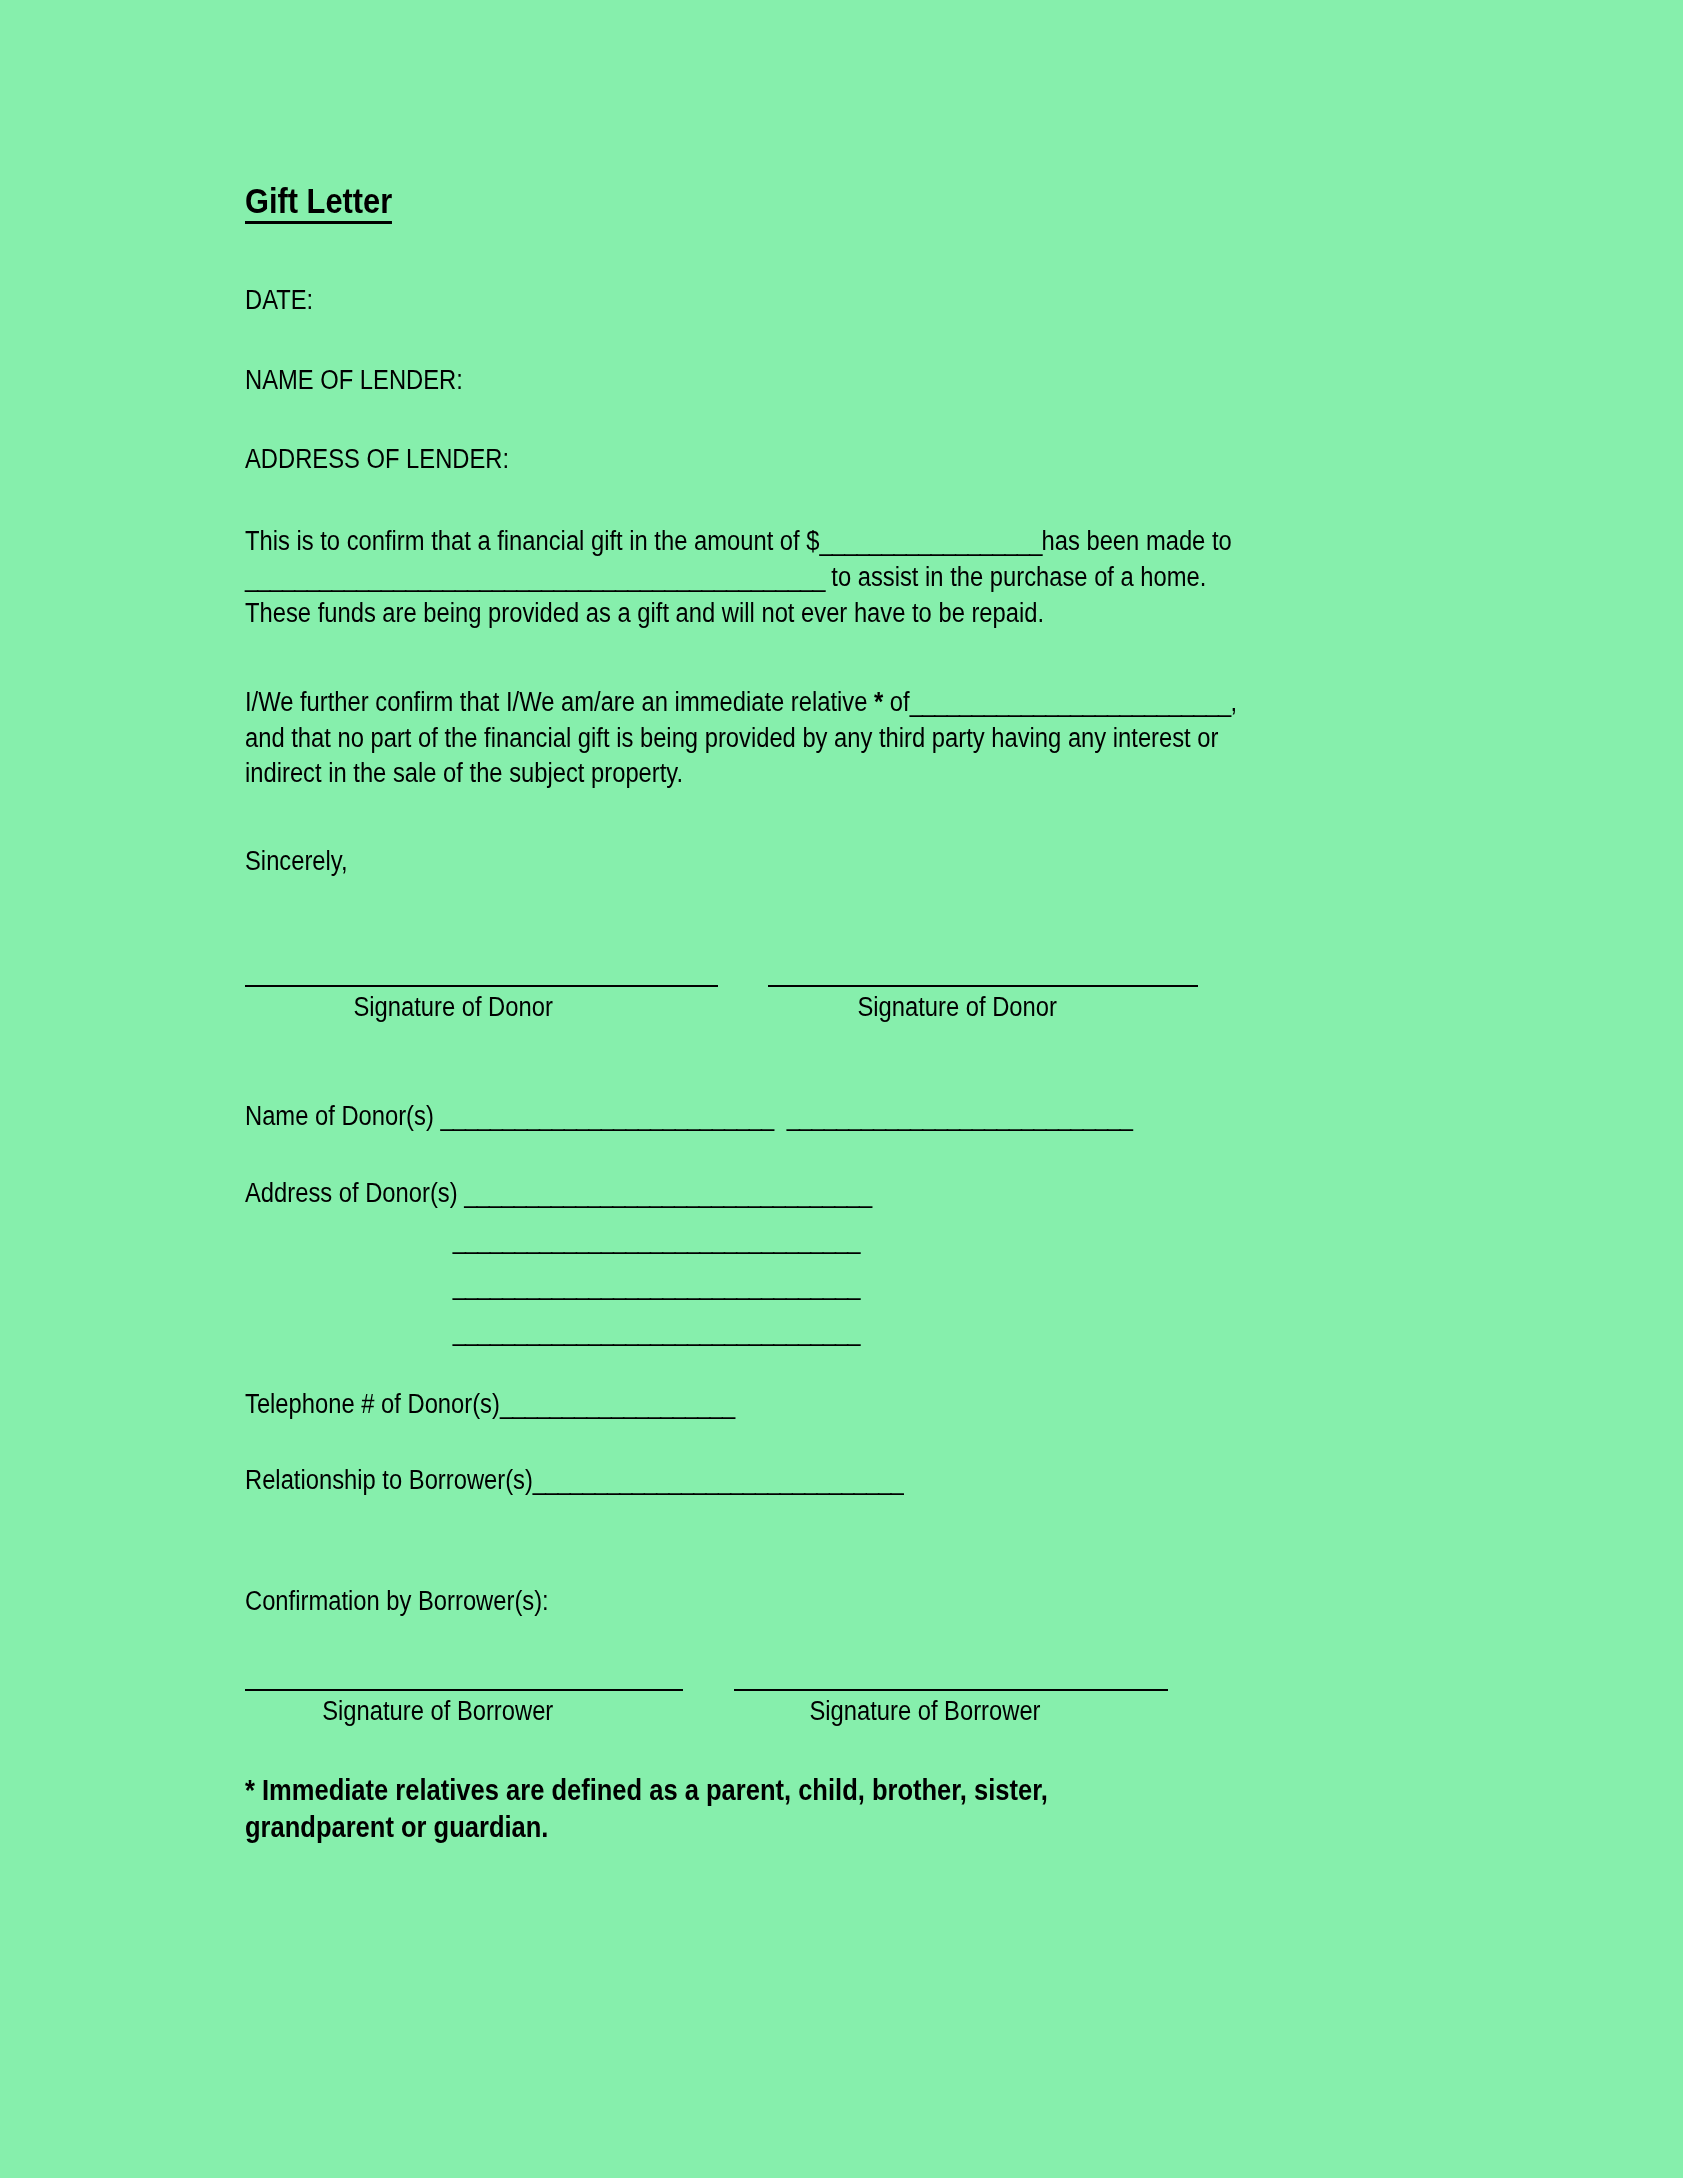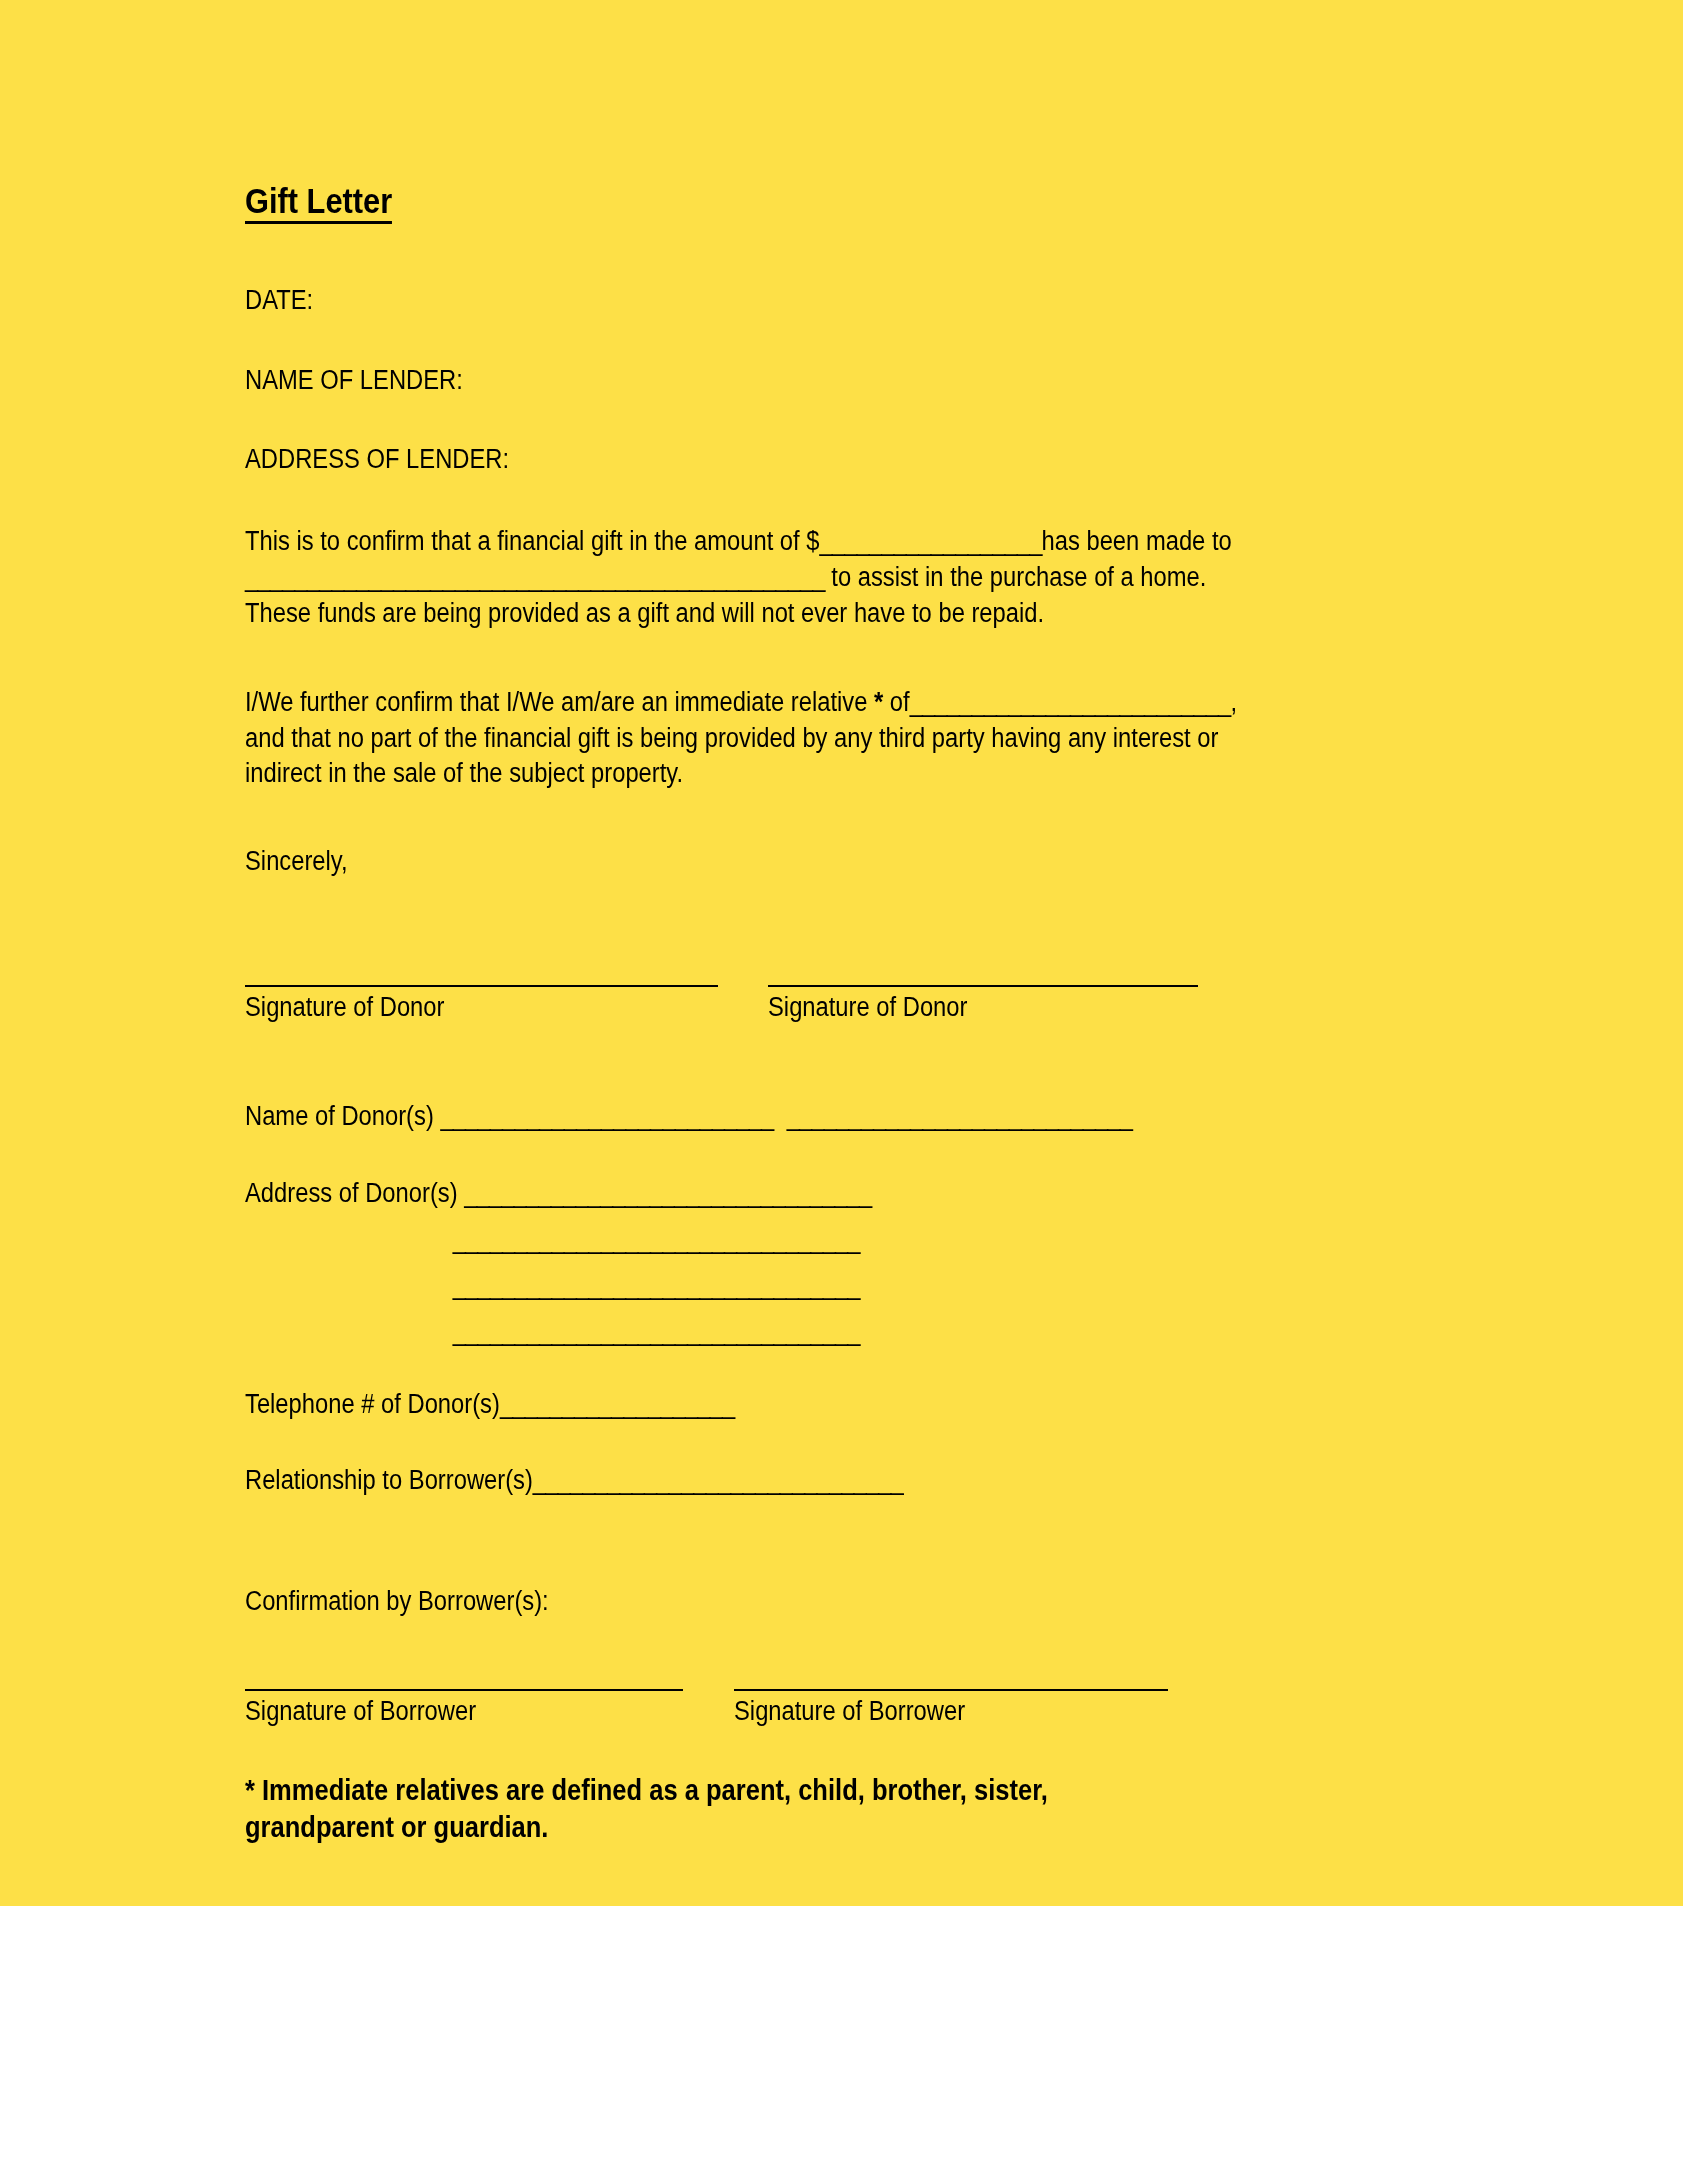--- a/index.html
+++ b/index.html
@@ -11,22 +11,22 @@
     width: 1683px;
     height: 2178px;
     font-family: "Liberation Sans", "DejaVu Sans", sans-serif;
     color: #000000;
     -webkit-font-smoothing: antialiased;
   }
 
   .page {
     position: relative;
     width: 1683px;
-    height: 1906px;
-    background: #fde047;
+    height: 2178px;
+    background: #86efac;
     overflow: hidden;
   }
 
   
   .content {
     position: absolute;
     left: 245px;
     top: 183px;
     width: 1188px;
   }
@@ -68,20 +68,21 @@
   .bold { font-weight: bold; }
 
   
   .blank { letter-spacing: -1px; }
 
   
   .sig-row {
     position: relative;
     display: flex;
     margin: 0;
+    text-align: center;
   }
   .sig-block {
     position: relative;
   }
   .sig-rule {
     border-bottom: 2.2px solid #000;
     height: 0;
   }
   .sig-label {
     font-size: 27px;

